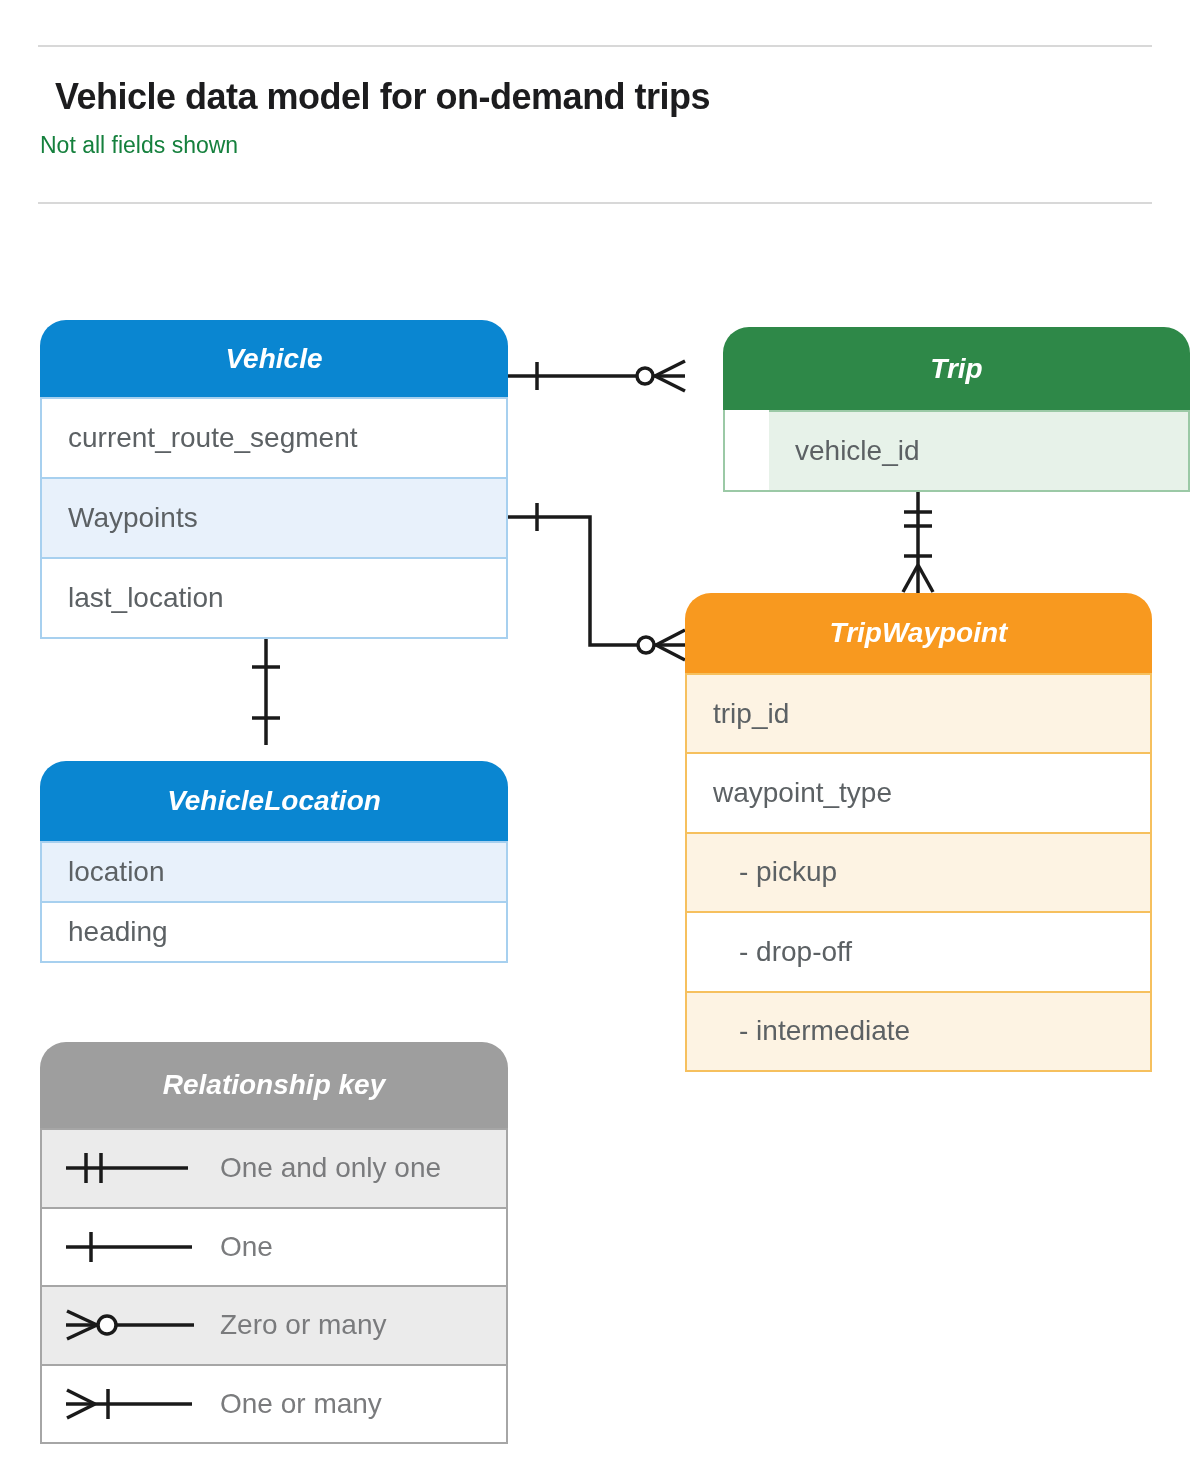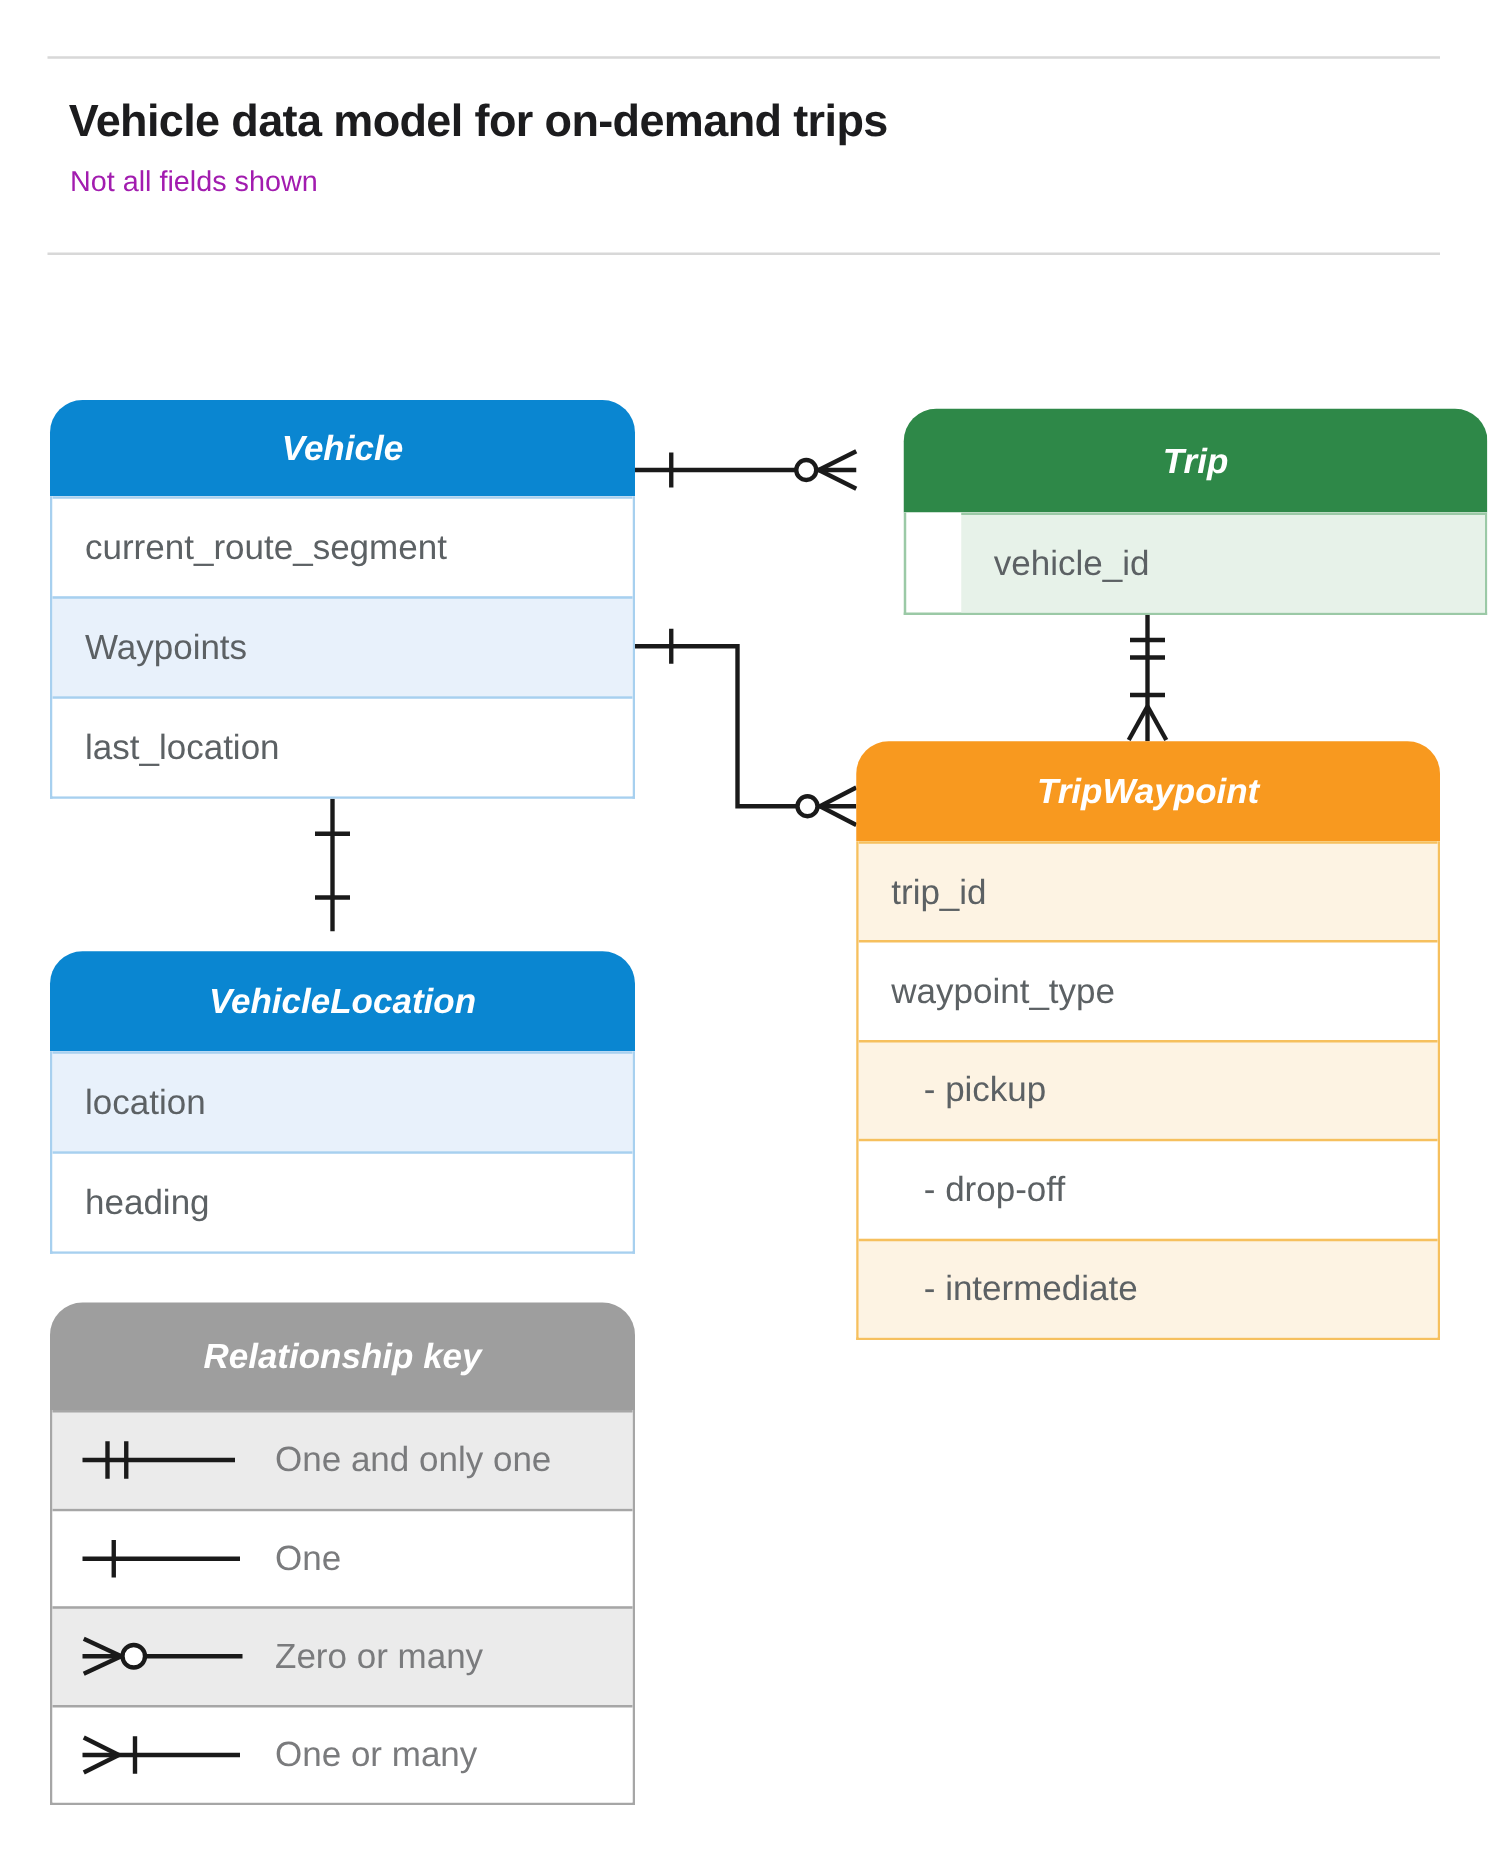--- a/index.html
+++ b/index.html
@@ -19,23 +19,23 @@
   .page-title {
     position: absolute;
     left: 55px; top: 76px;
     font-size: 36px;
     font-weight: 700;
     color: #1c1c1e;
     letter-spacing: -0.5px;
   }
   .page-subtitle {
     position: absolute;
-    left: 56px; top: 132px;
+    left: 40px; top: 132px;
     font-size: 23px;
-    color: #a21caf;
+    color: #15803d;
   }
   .entity {
     position: absolute;
     --hdr: #888;
     --bd: #ccc;
     --tint: #eee;
   }
   .entity-header {
     background: var(--hdr);
     border-radius: 26px 26px 0 0;
@@ -70,21 +70,21 @@
   .e-vehicle .entity-header { height:77px; }
   .e-vehicle .entity-row { height:80px; }
   .e-trip { left:723px; top:327px; width:467px; }
   .e-trip .entity-header { height:83px; }
   .e-trip .entity-row { height:80px;margin-left:44px; }
   .e-tripwaypoint { left:685px; top:593px; width:467px; }
   .e-tripwaypoint .entity-header { height:80px; }
   .e-tripwaypoint .entity-row { height:79.4px; }
   .e-vehiclelocation { left:40px; top:724px; width:468px;margin-top:37px; }
   .e-vehiclelocation .entity-header { height:80px; }
-  .e-vehiclelocation .entity-row { height:80px;align-items:center; }
+  .e-vehiclelocation .entity-row { height:60px;align-items:center; }
   
   .legend { left:40px; top:1042px; width:468px; }
   .legend .entity-header { height:86px; }
   .legend .entity-row { height:78.5px; padding-left:0; }
   .legend-label {
     font-size: 28px;
     color: #7a7b7d;
     margin-left: 16px;
   }
   .key-symbol {

